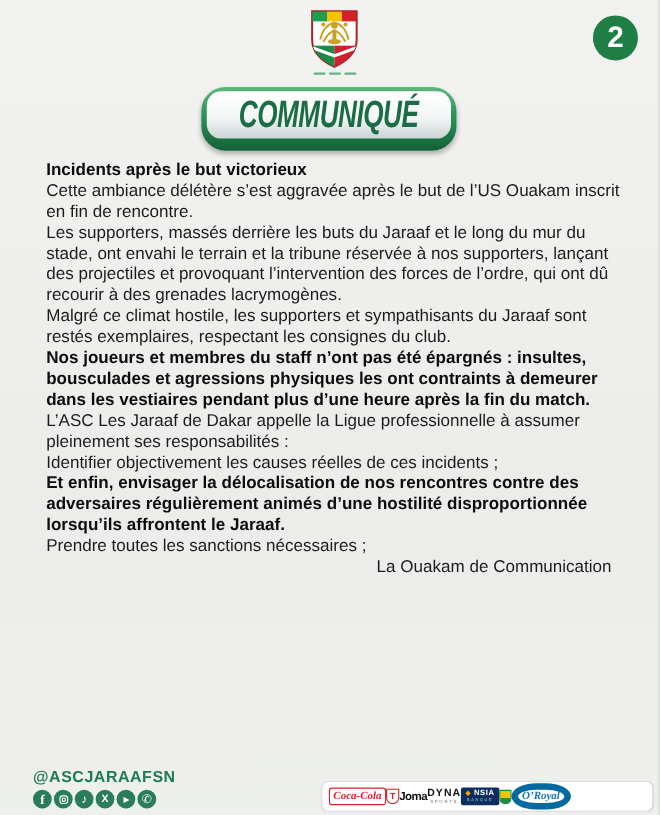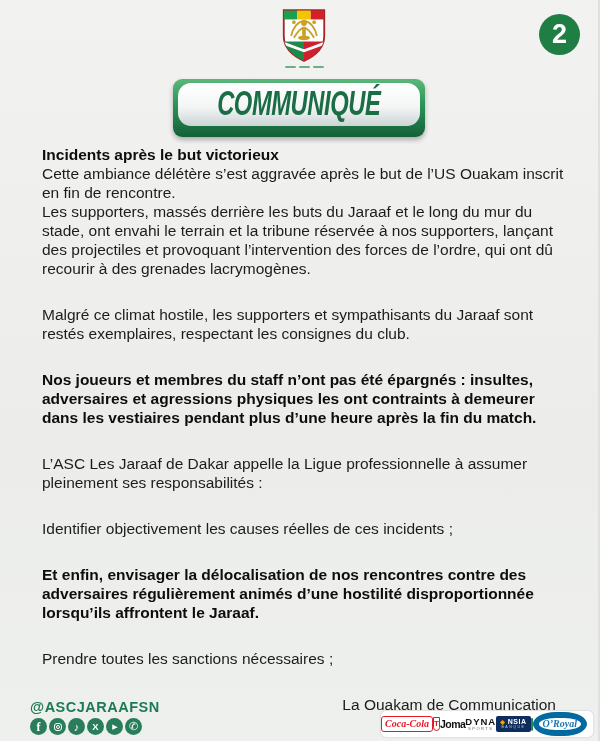--- a/index.html
+++ b/index.html
@@ -14,63 +14,63 @@
     position:absolute;top:14px;right:18px;width:41px;height:41px;border-radius:50%;
     background:#1e7e44;color:#fff;font-weight:bold;font-size:27px;
     display:flex;align-items:center;justify-content:center;
   }
   .crest{position:absolute;left:278px;top:8px;width:52px;text-align:center;}
   .crest svg{display:block;margin:0 auto;}
   .crest-motto{display:flex;justify-content:center;gap:3px;margin-top:2px;}
   .crest-motto i{display:block;width:11px;height:2px;background:#3e9a62;opacity:.75;border-radius:1px;}
   .banner{
     position:absolute;top:79px;left:50%;transform:translateX(-50%);
-    width:252px;height:58px;border-radius:9px;
+    width:232px;height:58px;border-radius:22px;
     background:linear-gradient(180deg,#5cb77b 0%,#2a9357 45%,#146038 100%);
     box-shadow:0 3px 5px rgba(0,0,0,.28);
   }
   .banner-inner{
     position:absolute;left:5px;right:5px;top:4px;bottom:11px;border-radius:13px;
     background:linear-gradient(180deg,#ffffff 0%,#f4f6f6 55%,#ccd4d4 100%);
     display:flex;align-items:center;justify-content:center;
   }
   .banner-title{
     font-weight:bold;font-style:italic;color:#1b6d46;font-size:27px;white-space:nowrap;
     transform:scale(0.88,1.28);letter-spacing:-0.5px;
   }
   
   .doc-body{
     position:absolute;top:145px;left:42px;width:528px;
     font-size:15.5px;line-height:19px;color:#1c1c1c;
   }
   .doc-body p{margin:0;}
-  .doc-body p.gap{margin-top:27px;}
+  .doc-body p.gap{margin-top:0;}
   .doc-body .b{font-weight:bold;color:#0d0d0d;}
   .signature{text-align:right;padding-right:14px;font-size:15.5px;}
   
   .social{position:absolute;left:30px;bottom:6px;text-align:center;}
   .social-handle{
     color:#1e7a55;font-weight:800;font-size:14.5px;letter-spacing:.5px;margin-bottom:3px;
   }
   .sicons{display:flex;gap:2px;}
   .sicon{
     width:17px;height:17px;border-radius:50%;background:#2a7d5a;color:#fff;
     display:flex;align-items:center;justify-content:center;font-size:10px;overflow:hidden;
   }
   .sicon .fb{font-family:"Liberation Serif",serif;font-weight:bold;font-size:12px;margin-top:1px;}
   .ig-box{width:8px;height:8px;border:1.4px solid #fff;border-radius:3px;position:relative;box-sizing:border-box;}
   .ig-box::after{content:"";position:absolute;left:1.4px;top:1.4px;width:2.4px;height:2.4px;border:1px solid #fff;border-radius:50%;}
   .sicon .tk{font-size:11px;}
   .sicon .xx{font-weight:bold;font-size:9.5px;}
   .sicon .yt{font-size:7px;margin-left:1px;}
   .sicon .wa{font-size:11px;}
   .sponsors{
-    position:absolute;right:5px;bottom:4px;width:212px;height:26px;background:#fff;
+    position:absolute;right:5px;bottom:4px;width:300px;height:26px;background:#fff;
     border-radius:5px;box-shadow:0 0 2px rgba(0,0,0,.2);
-    display:flex;align-items:center;justify-content:flex-end;padding:0 6px;box-sizing:border-box;
+    display:flex;align-items:center;justify-content:flex-start;padding:0 6px;box-sizing:border-box;
   }
   .sp{display:flex;flex-direction:column;align-items:center;justify-content:center;line-height:1;}
   .sp-coke{
     font-family:"Liberation Serif",serif;font-style:italic;font-weight:bold;color:#e51c2a;
     font-size:10px;border:1px solid #e51c2a;border-radius:3px;padding:2px 3px;white-space:nowrap;
   }
   .sp-tshield{
     width:12px;height:14px;border:1.3px solid #c22;border-radius:0 0 6px 6px;box-sizing:border-box;
     color:#c22;font-weight:bold;font-size:8px;display:flex;align-items:center;justify-content:center;background:#fff;
   }
@@ -138,21 +138,21 @@
   <div class="banner-inner">
     <span class="banner-title">COMMUNIQUÉ</span>
   </div>
 </div>
 
 <div class="doc-body">
   <p class="b">Incidents après le but victorieux</p>
   <p>Cette ambiance délétère s’est aggravée après le but de l’US Ouakam inscrit en fin de rencontre.</p>
   <p>Les supporters, massés derrière les buts du Jaraaf et le long du mur du stade, ont envahi le terrain et la tribune réservée à nos supporters, lançant des projectiles et provoquant l’intervention des forces de l’ordre, qui ont dû recourir à des grenades lacrymogènes.</p>
   <p class="gap">Malgré ce climat hostile, les supporters et sympathisants du Jaraaf sont restés exemplaires, respectant les consignes du club.</p>
-  <p class="gap b">Nos joueurs et membres du staff n’ont pas été épargnés : insultes, adversaires et agressions physiques les ont contraints à demeurer dans les vestiaires pendant plus d’une heure après la fin du match.</p>
+  <p class="gap b">Nos joueurs et membres du staff n’ont pas été épargnés : insultes, bousculades et agressions physiques les ont contraints à demeurer dans les vestiaires pendant plus d’une heure après la fin du match.</p>
   <p class="gap">L’ASC Les Jaraaf de Dakar appelle la Ligue professionnelle à assumer pleinement ses responsabilités :</p>
   <p class="gap">Identifier objectivement les causes réelles de ces incidents ;</p>
   <p class="gap b">Et enfin, envisager la délocalisation de nos rencontres contre des adversaires régulièrement animés d’une hostilité disproportionnée lorsqu’ils affrontent le Jaraaf.</p>
   <p class="gap">Prendre toutes les sanctions nécessaires ;</p>
   <p class="gap signature">La Ouakam de Communication</p>
 </div>
 
 <div class="social">
   <div class="social-handle">@ASCJARAAFSN</div>
   <div class="sicons">

